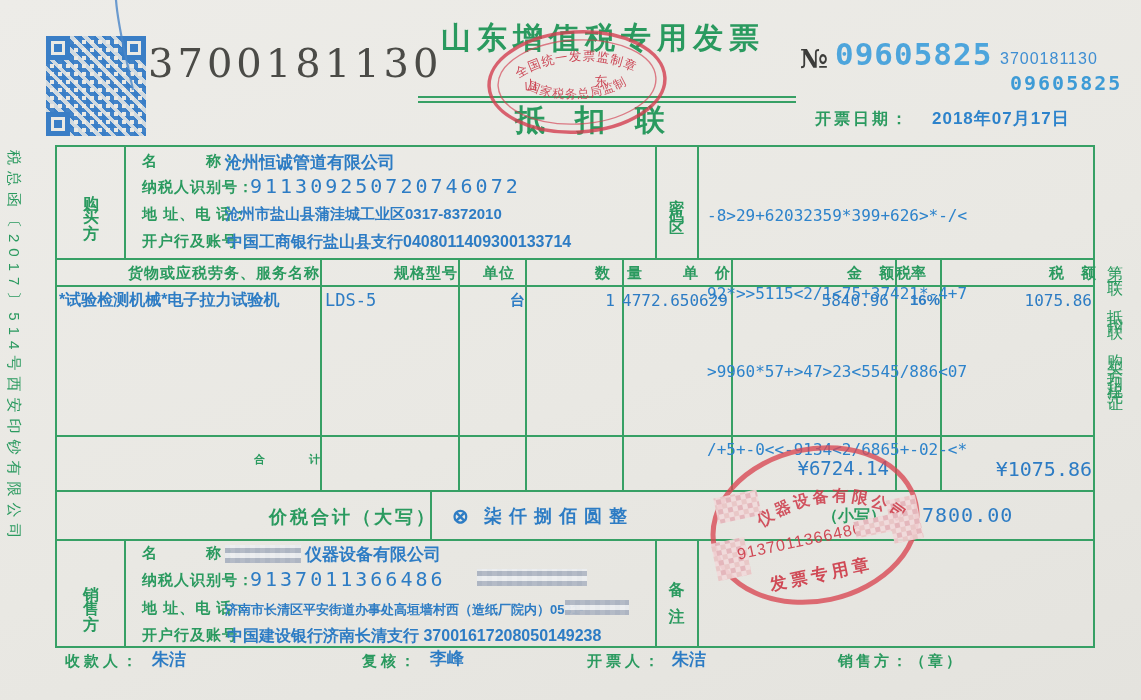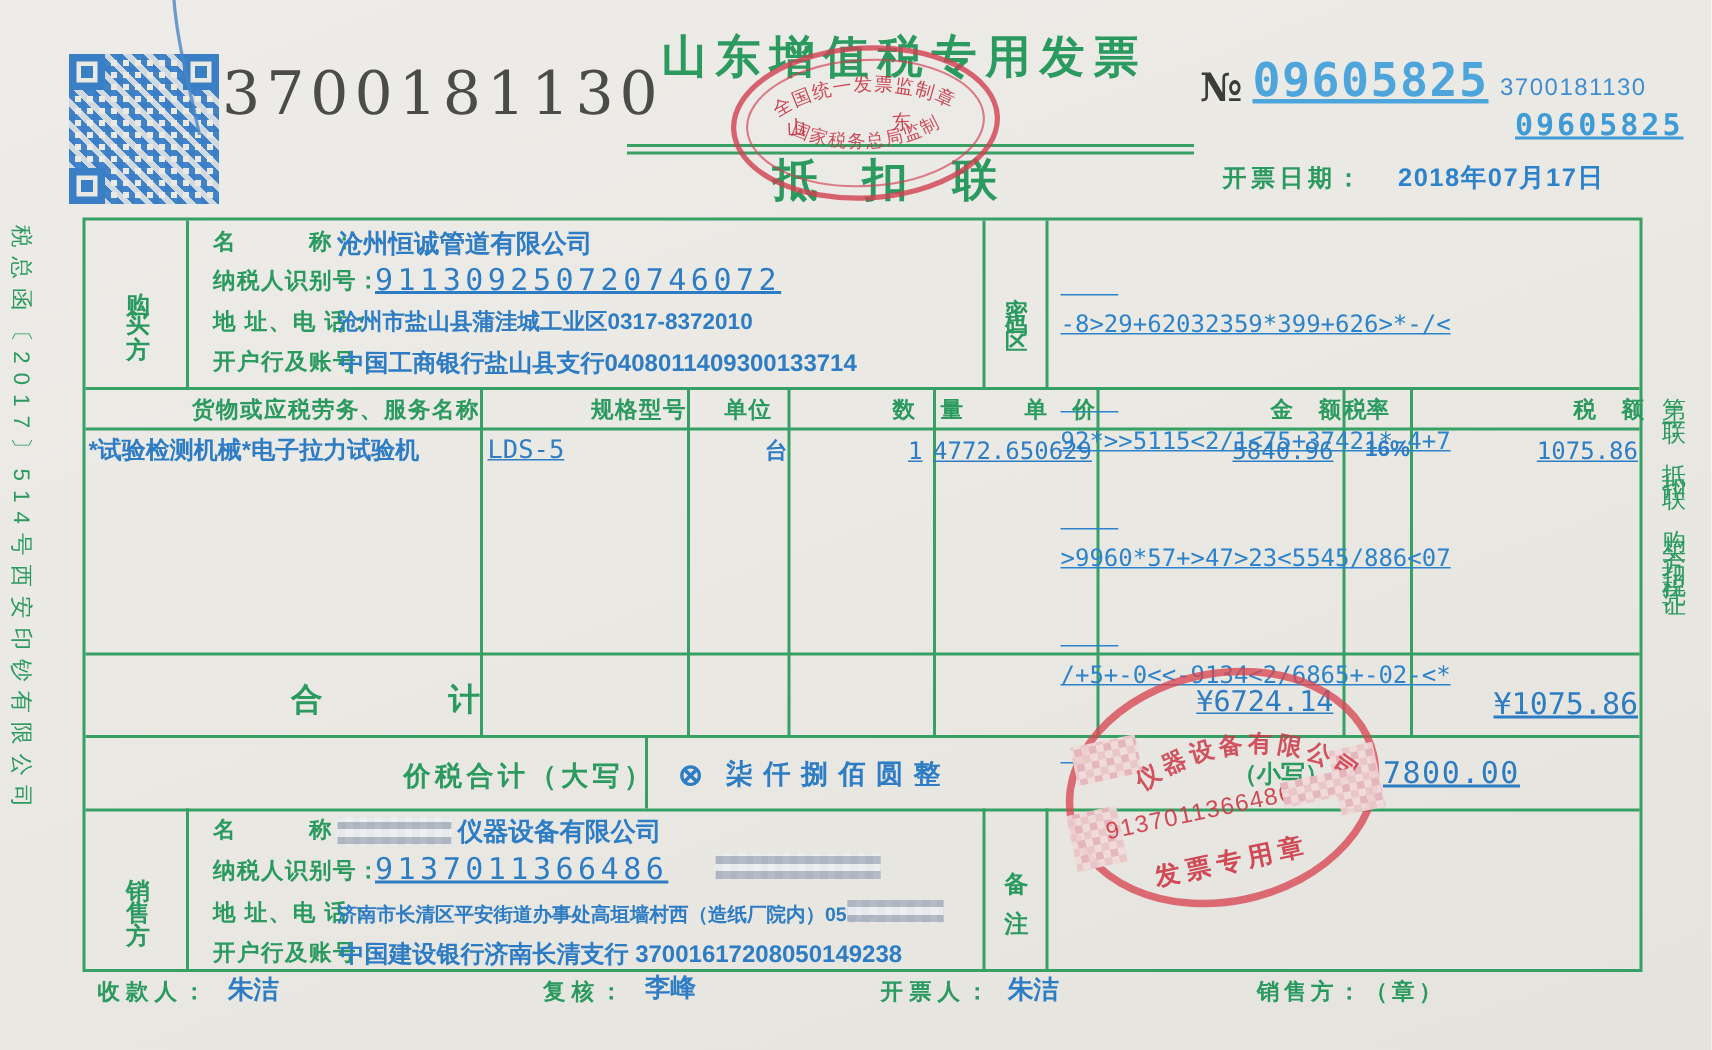--- a/index.html
+++ b/index.html
@@ -9,21 +9,21 @@
   *{box-sizing:border-box; margin:0; padding:0;}
   html,body{width:1141px;height:700px;}
   body{
     font-family:"Liberation Sans",sans-serif;
     background:linear-gradient(160deg,#edecE8 0%, #e9e8e3 55%, #e4e3de 100%);
     position:relative; overflow:hidden;
   }
   .abs{position:absolute;}
   .lbl{font-weight:bold; font-size:15px; color:var(--c-green); white-space:pre; letter-spacing:1px;}
   .val{font-weight:bold; font-size:16px; color:var(--c-blue); white-space:pre;}
-  .mono{font-family:"DejaVu Sans Mono",monospace;text-decoration:underline;}
+  .mono{font-family:"DejaVu Sans Mono",monospace;}
   .serif{font-family:"DejaVu Serif",serif;}
   .right{text-align:right;}
   .center{text-align:right;}
   .vtext{writing-mode:vertical-rl; text-orientation:upright;}
   .sideways{writing-mode:vertical-rl; text-orientation:sideways;}
   .hline{position:absolute; height:2px; background:var(--c-line);}
   .vline{position:absolute; width:2px; background:var(--c-line);}
   .mosaic-gray{
     background-image:
       repeating-linear-gradient(0deg, rgba(170,178,192,.85) 0 5px, rgba(236,238,240,.9) 5px 10px),
@@ -141,21 +141,21 @@
 
   <div class="abs val" style="left:2px;top:143px;font-size:16px;">*试验检测机械*电子拉力试验机</div>
   <div class="abs mono" style="left:268px;top:143px;font-size:17px;color:var(--c-blue);">LDS-5</div>
   <div class="abs val center" style="left:401px;top:144px;width:67px;font-size:15px;">台</div>
   <div class="abs mono right" style="left:468px;top:144px;width:90px;font-size:16px;color:var(--c-blue);">1</div>
   <div class="abs mono right" style="left:565px;top:144px;width:106px;font-size:16px;color:var(--c-blue);">4772.650629</div>
   <div class="abs mono right" style="left:674px;top:144px;width:158px;font-size:16px;color:var(--c-blue);">5840.96</div>
   <div class="abs val center" style="left:838px;top:144px;width:45px;font-size:15px;">16%</div>
   <div class="abs mono right" style="left:883px;top:144px;width:152px;font-size:16px;color:var(--c-blue);">1075.86</div>
 
-  <div class="abs center" style="left:0;top:305px;width:263px;font-size:21px;font-weight:bold;color:var(--c-green);">合　　　　计</div>
+  <div class="abs center" style="left:0;top:305px;width:263px;font-size:11px;font-weight:bold;color:var(--c-green);">合　　　　计</div>
   <div class="abs mono right" style="left:674px;top:310px;width:158px;font-size:19px;color:var(--c-blue);">¥6724.14</div>
   <div class="abs mono right" style="left:883px;top:310px;width:152px;font-size:20px;color:var(--c-blue);">¥1075.86</div>
 
   <div class="abs center" style="left:110px;top:358px;width:270px;font-size:18px;font-weight:bold;color:var(--c-green);letter-spacing:3px;">价税合计（大写）</div>
   <div class="abs" style="left:395px;top:357px;font-size:20px;font-weight:bold;color:var(--c-blue);">⊗</div>
   <div class="abs" style="left:427px;top:357px;font-size:18px;font-weight:bold;color:var(--c-blue);letter-spacing:7px;">柒仟捌佰圆整</div>
   <div class="abs" style="left:765px;top:359px;font-size:16px;font-weight:bold;color:var(--c-green);">（小写）</div>
   <div class="abs mono" style="left:865px;top:356px;font-size:20px;color:var(--c-blue);letter-spacing:1px;">7800.00</div>
 
   <div class="cellwrap" style="left:0;top:392px;width:67px;height:109px;">

